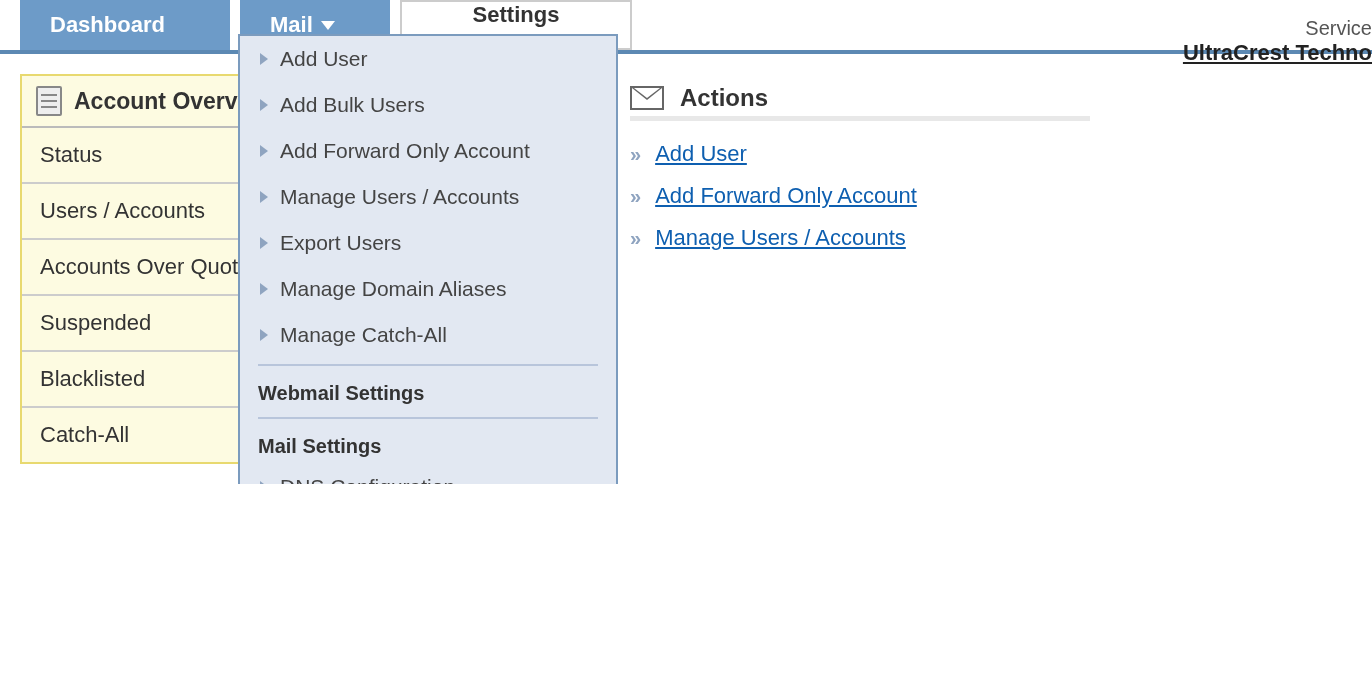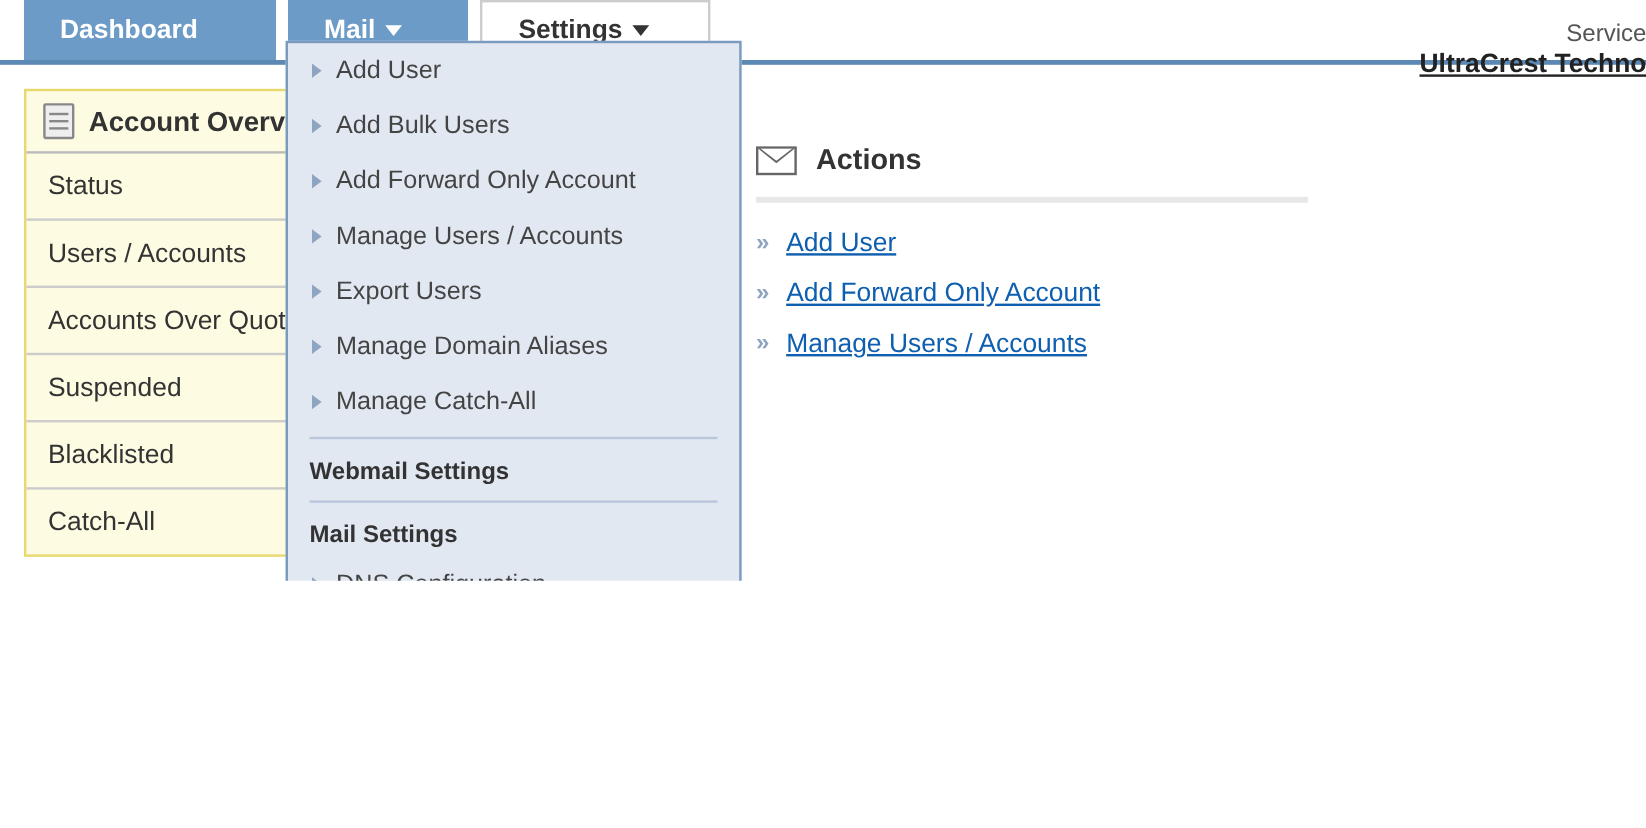--- a/index.html
+++ b/index.html
@@ -41,21 +41,22 @@
   }
   .tab.mail {
     background: #6D9BC8;
     color: #fff;
     width: 150px;
   }
   .tab.settings {
     background: #fff;
     color: #333;
     border: 2px solid #ccc;
-    width: 192px;
+    width: 232px;
+    flex-direction: column;
   }
   .caret-down {
     width: 0; height: 0;
     border-left: 7px solid transparent;
     border-right: 7px solid transparent;
     border-top: 9px solid currentColor;
     display: inline-block;
   }
   .branding {
     position: absolute;
@@ -173,23 +174,22 @@
     padding-top: 10px;
   }
   .actions-header {
     display: flex;
     align-items: center;
     gap: 16px;
     font-size: 24px;
     font-weight: bold;
     color: #333;
     border-bottom: 5px solid #e8e8e8;
-    padding-bottom: 16px;
+    padding-bottom: 4px;
     width: 460px;
-    margin-top: 36px;
   }
   .mail-icon {
     width: 34px; height: 24px;
     border: 2px solid #666;
     position: relative;
     background:#fff;
   }
   .mail-icon::before {
     content:"";
     position:absolute;

